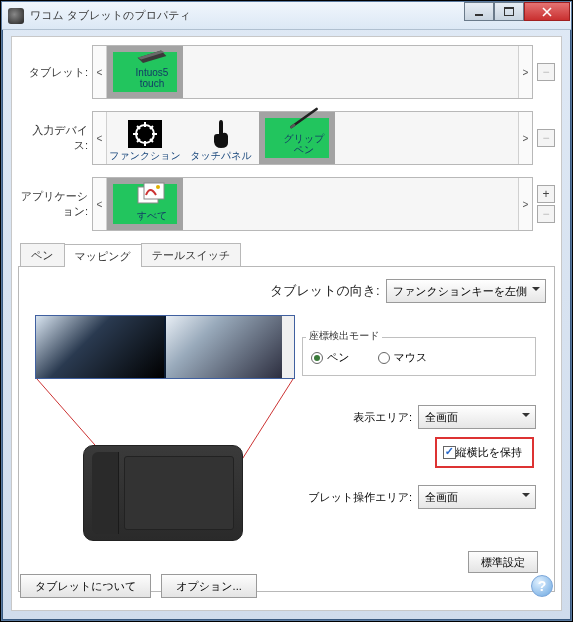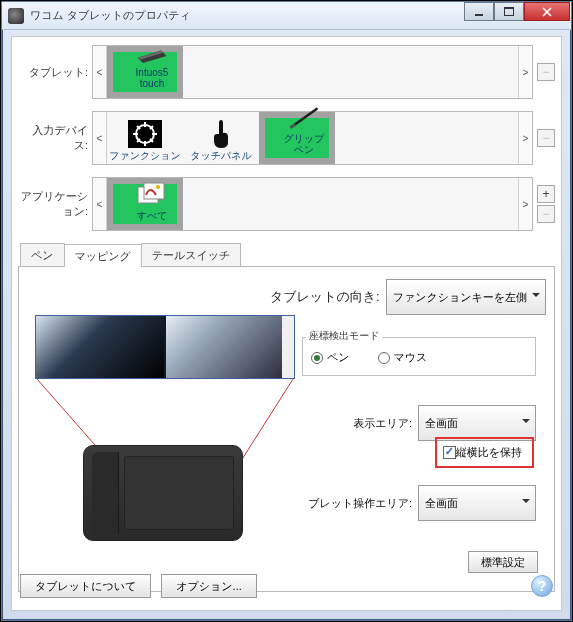--- a/index.html
+++ b/index.html
@@ -32,21 +32,21 @@
   .smbtn.dis { color:#bbb; }
 
   .tabs { position:relative; margin-top:1px; }
   .tabbar { display:flex; gap:0; position:relative; z-index:2; padding-left:2px;}
   .tab { padding:4px 10px 3px 10px; border:1px solid #b8b8b8; border-bottom:none; background:#f4f4f4; color:#333; font-size:11px; margin-right:-1px;}
   .tab.active { background:#fff; position:relative; top:1px; }
   .tabpanel { border:1px solid #b8b8b8; background:#fff; padding:8px 8px 10px 8px; min-height:304px; position:relative;}
 
   .maprow { display:flex; align-items:center; justify-content:flex-end; margin:4px 0 10px 0; gap:6px; }
   .maprow label { font-size:13px; color:#222;}
-  .select { height:36px; border:1px solid #9a9a9a; background:linear-gradient(#fff,#e6e6e6); padding:0 18px 0 6px; font-size:11px; display:flex; align-items:center; position:relative; min-width:118px;}
+  .select { height:24px; border:1px solid #9a9a9a; background:linear-gradient(#fff,#e6e6e6); padding:0 18px 0 6px; font-size:11px; display:flex; align-items:center; position:relative; min-width:118px;}
   .select::after { content:""; position:absolute; right:5px; top:50%; transform:translateY(-50%); border:4px solid transparent; border-top-color:#333;}
 
   .leftpreview { position:absolute; left:8px; top:36px; width:260px; }
   .monitors { display:flex; gap:2px; border:1px solid #4060a0; padding:0; background:#0a1a30;}
   .monitor { flex:1; height:62px; background:linear-gradient(135deg,#d8e4f0 0%, #2a3a50 40%, #000 100%); position:relative;}
   .monitor.m2 { background:linear-gradient(135deg,#e8eef5 0%, #9ab 30%, #223 100%); }
   .monitor.m2::after{ content:""; position:absolute; right:0; top:0; width:12px; height:100%; background:#f0f0f0;}
   .projline { position:relative; height:56px;}
   .projline svg { position:absolute; left:0; top:0;}
 

